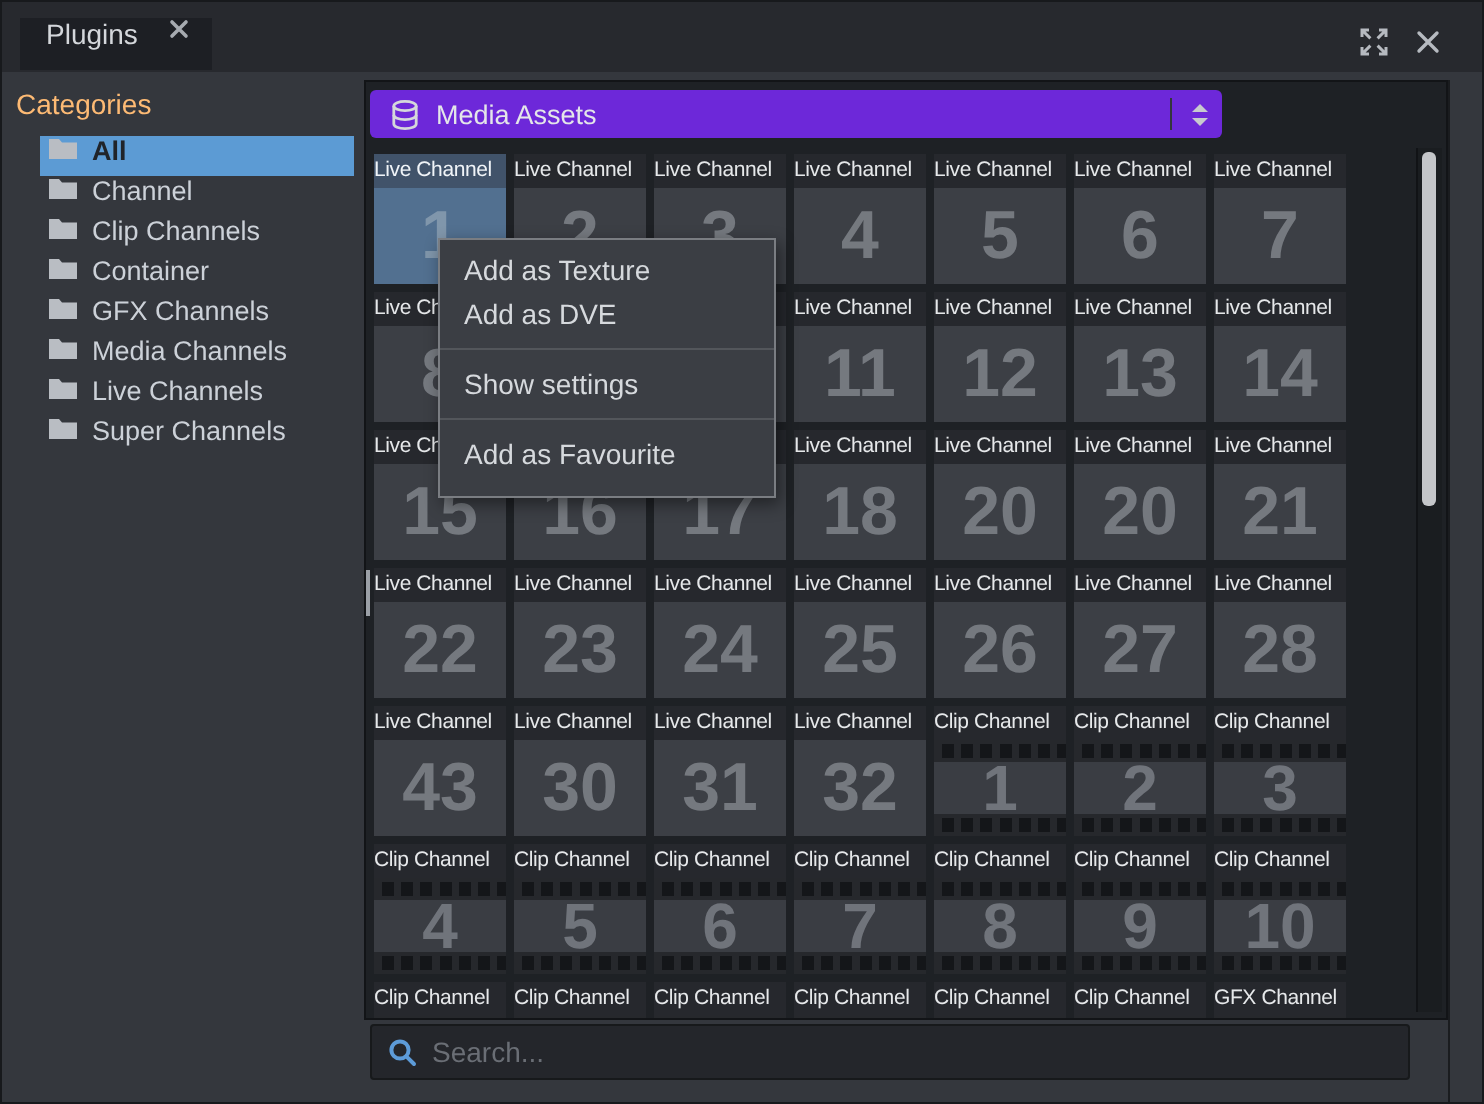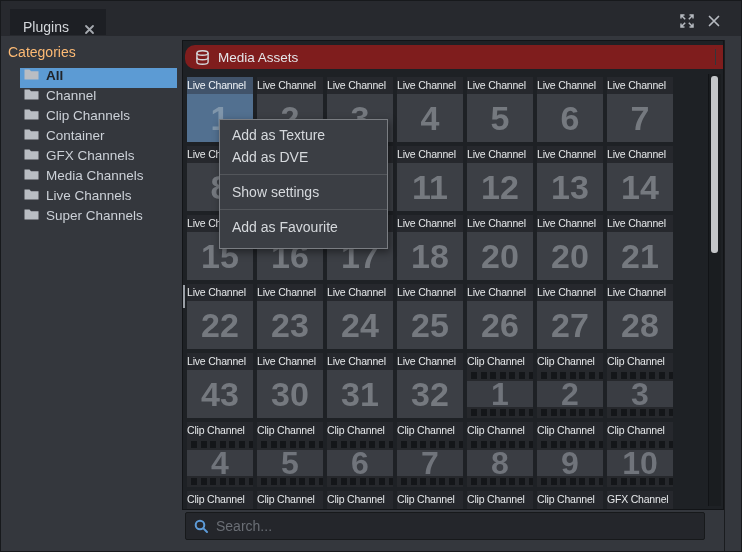--- a/index.html
+++ b/index.html
@@ -8,21 +8,21 @@
     background:#34373d;
     font-family:"Liberation Sans","DejaVu Sans",sans-serif;
     -webkit-font-smoothing:antialiased;
   }
   .window-border{position:absolute;inset:0;border:1px solid #17191c;pointer-events:none;z-index:50;}
 
   
   .header{position:absolute;left:0;top:0;width:742px;height:36px;background:#27292e;}
   .tab{
     position:absolute;left:10px;top:9px;height:26px;background:#1d1f24;
-    display:flex;align-items:flex-end;padding:0 11px 0 13px;
+    display:flex;align-items:flex-start;padding:0 11px 0 13px;
   }
   .tab-label{font-size:14px;color:#d4d7db;}
   .tab-close{margin-left:15px;width:11px;height:11px;display:flex;cursor:pointer;}
   .win-btn{position:absolute;top:13px;width:16px;height:16px;display:flex;cursor:pointer;}
   .win-max{left:679px;}
   .win-close{left:706px;}
 
   
   .cat-heading{position:absolute;left:8px;top:44px;font-size:14px;color:#fdba74;}
   .cat-list{position:absolute;left:20px;top:68px;width:157px;}
@@ -34,22 +34,22 @@
   .cat-item.selected{background:#5c9bd4;color:#20242a;font-weight:bold;}
 
   
   .asset-panel{
     position:absolute;left:182px;top:40px;width:540px;height:468px;
     background:#1e2125;border:1px solid #121417;overflow:hidden;
   }
   .panel-right-line{position:absolute;left:724px;top:40px;width:1px;height:512px;background:#1a1c1f;}
 
   .dropdown{
-    position:absolute;left:2px;top:4px;width:556px;height:24px;
-    background:#7f1d1d;border-radius:10px;display:flex;align-items:center;cursor:pointer;
+    position:absolute;left:2px;top:4px;width:426px;height:24px;
+    background:#6d28d9;border-radius:3px;display:flex;align-items:center;cursor:pointer;
   }
   .dropdown .db-icon{width:17px;height:17px;margin:0 7px 0 9px;display:flex;}
   .dropdown-label{font-size:13.5px;color:#e4e6e9;}
   .dd-sep{position:absolute;right:25px;top:4px;bottom:4px;width:1px;background:#33363b;}
   .dd-spin{position:absolute;right:7px;top:0;bottom:0;display:flex;flex-direction:column;justify-content:center;gap:3px;cursor:pointer;}
   .dd-spin .up{width:0;height:0;border-left:4px solid transparent;border-right:4px solid transparent;border-bottom:4px solid #c7cace;}
   .dd-spin .down{width:0;height:0;border-left:4px solid transparent;border-right:4px solid transparent;border-top:4px solid #c7cace;}
 
   
   .grid{position:absolute;left:4px;top:36px;width:492px;display:flex;flex-wrap:wrap;}

